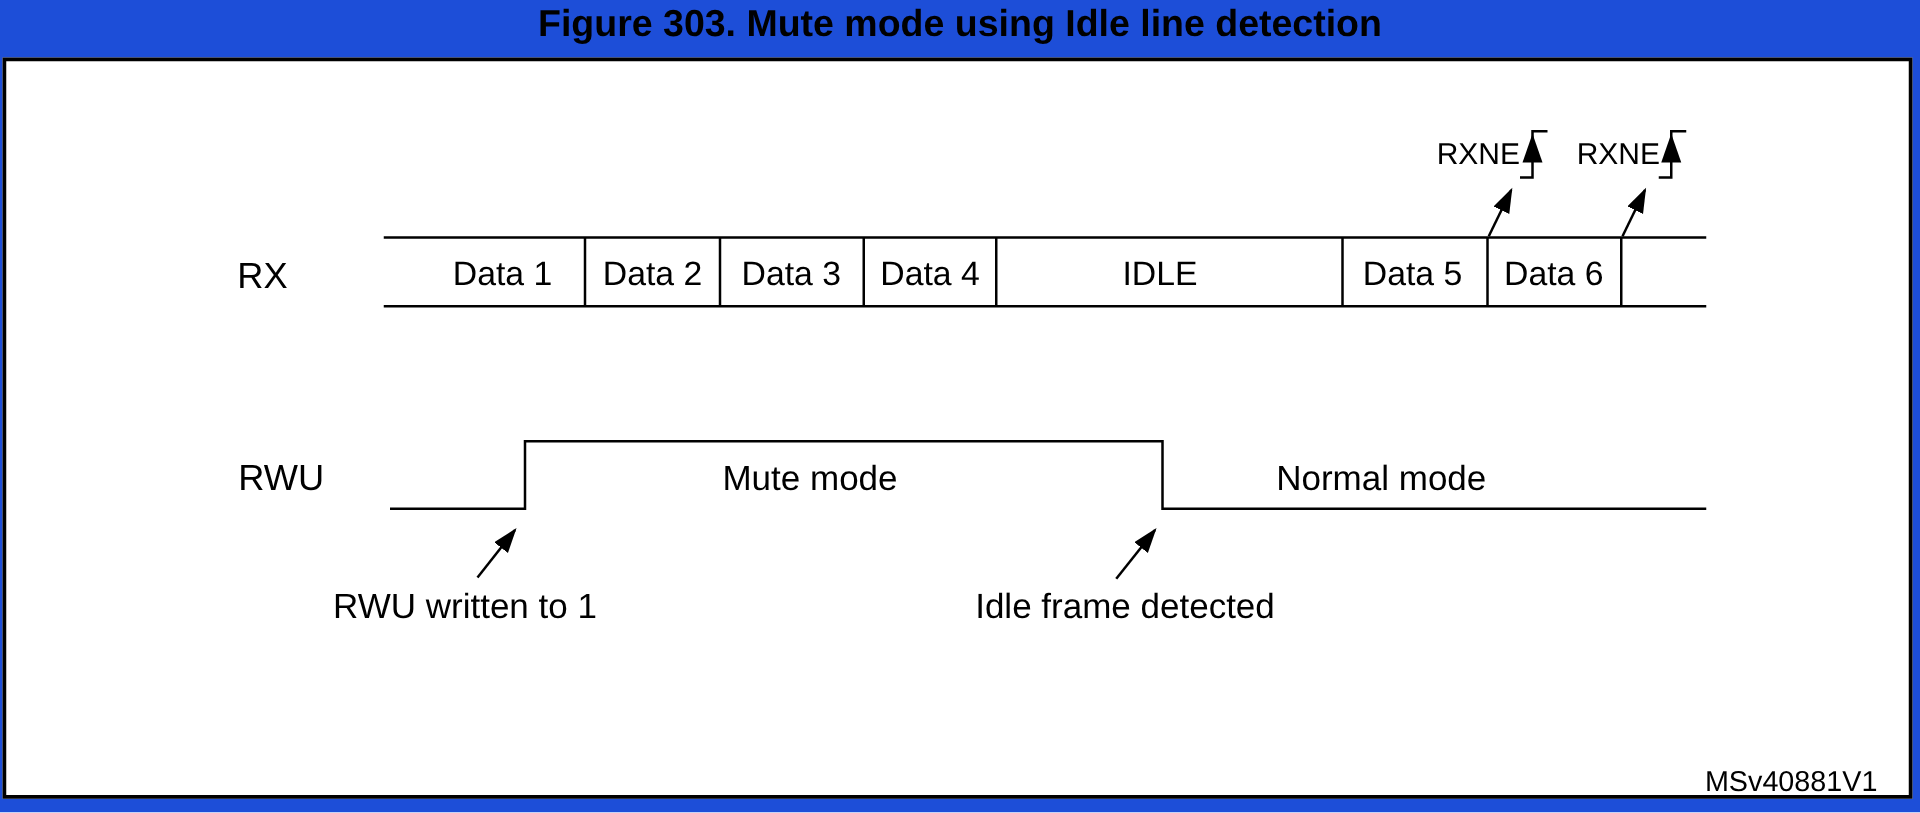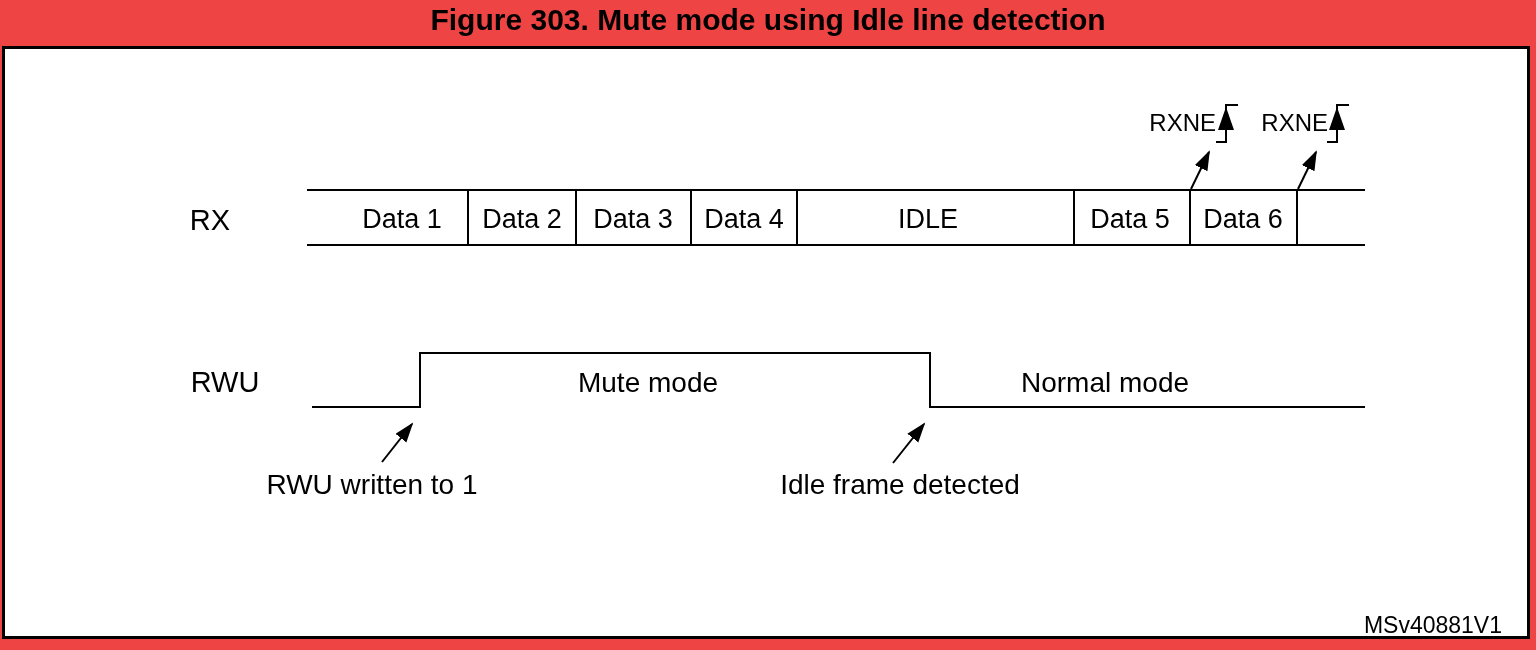--- a/index.html
+++ b/index.html
@@ -1,20 +1,20 @@
 <!DOCTYPE html>
 <html><head>
 <meta charset="utf-8">
 <style>
   html, body { margin: 0; padding: 0; background: #ffffff; }
   .page {
     position: relative;
     width: 1536px;
     height: 650px;
-    background: #ef4444;
+    background: #1d4ed8;
     font-family: "Liberation Sans", sans-serif;
     overflow: hidden;
   }
   .figure-title {
     position: absolute;
     top: 2px;
     left: 0;
     width: 100%;
     text-align: center;
     font-size: 30px;

